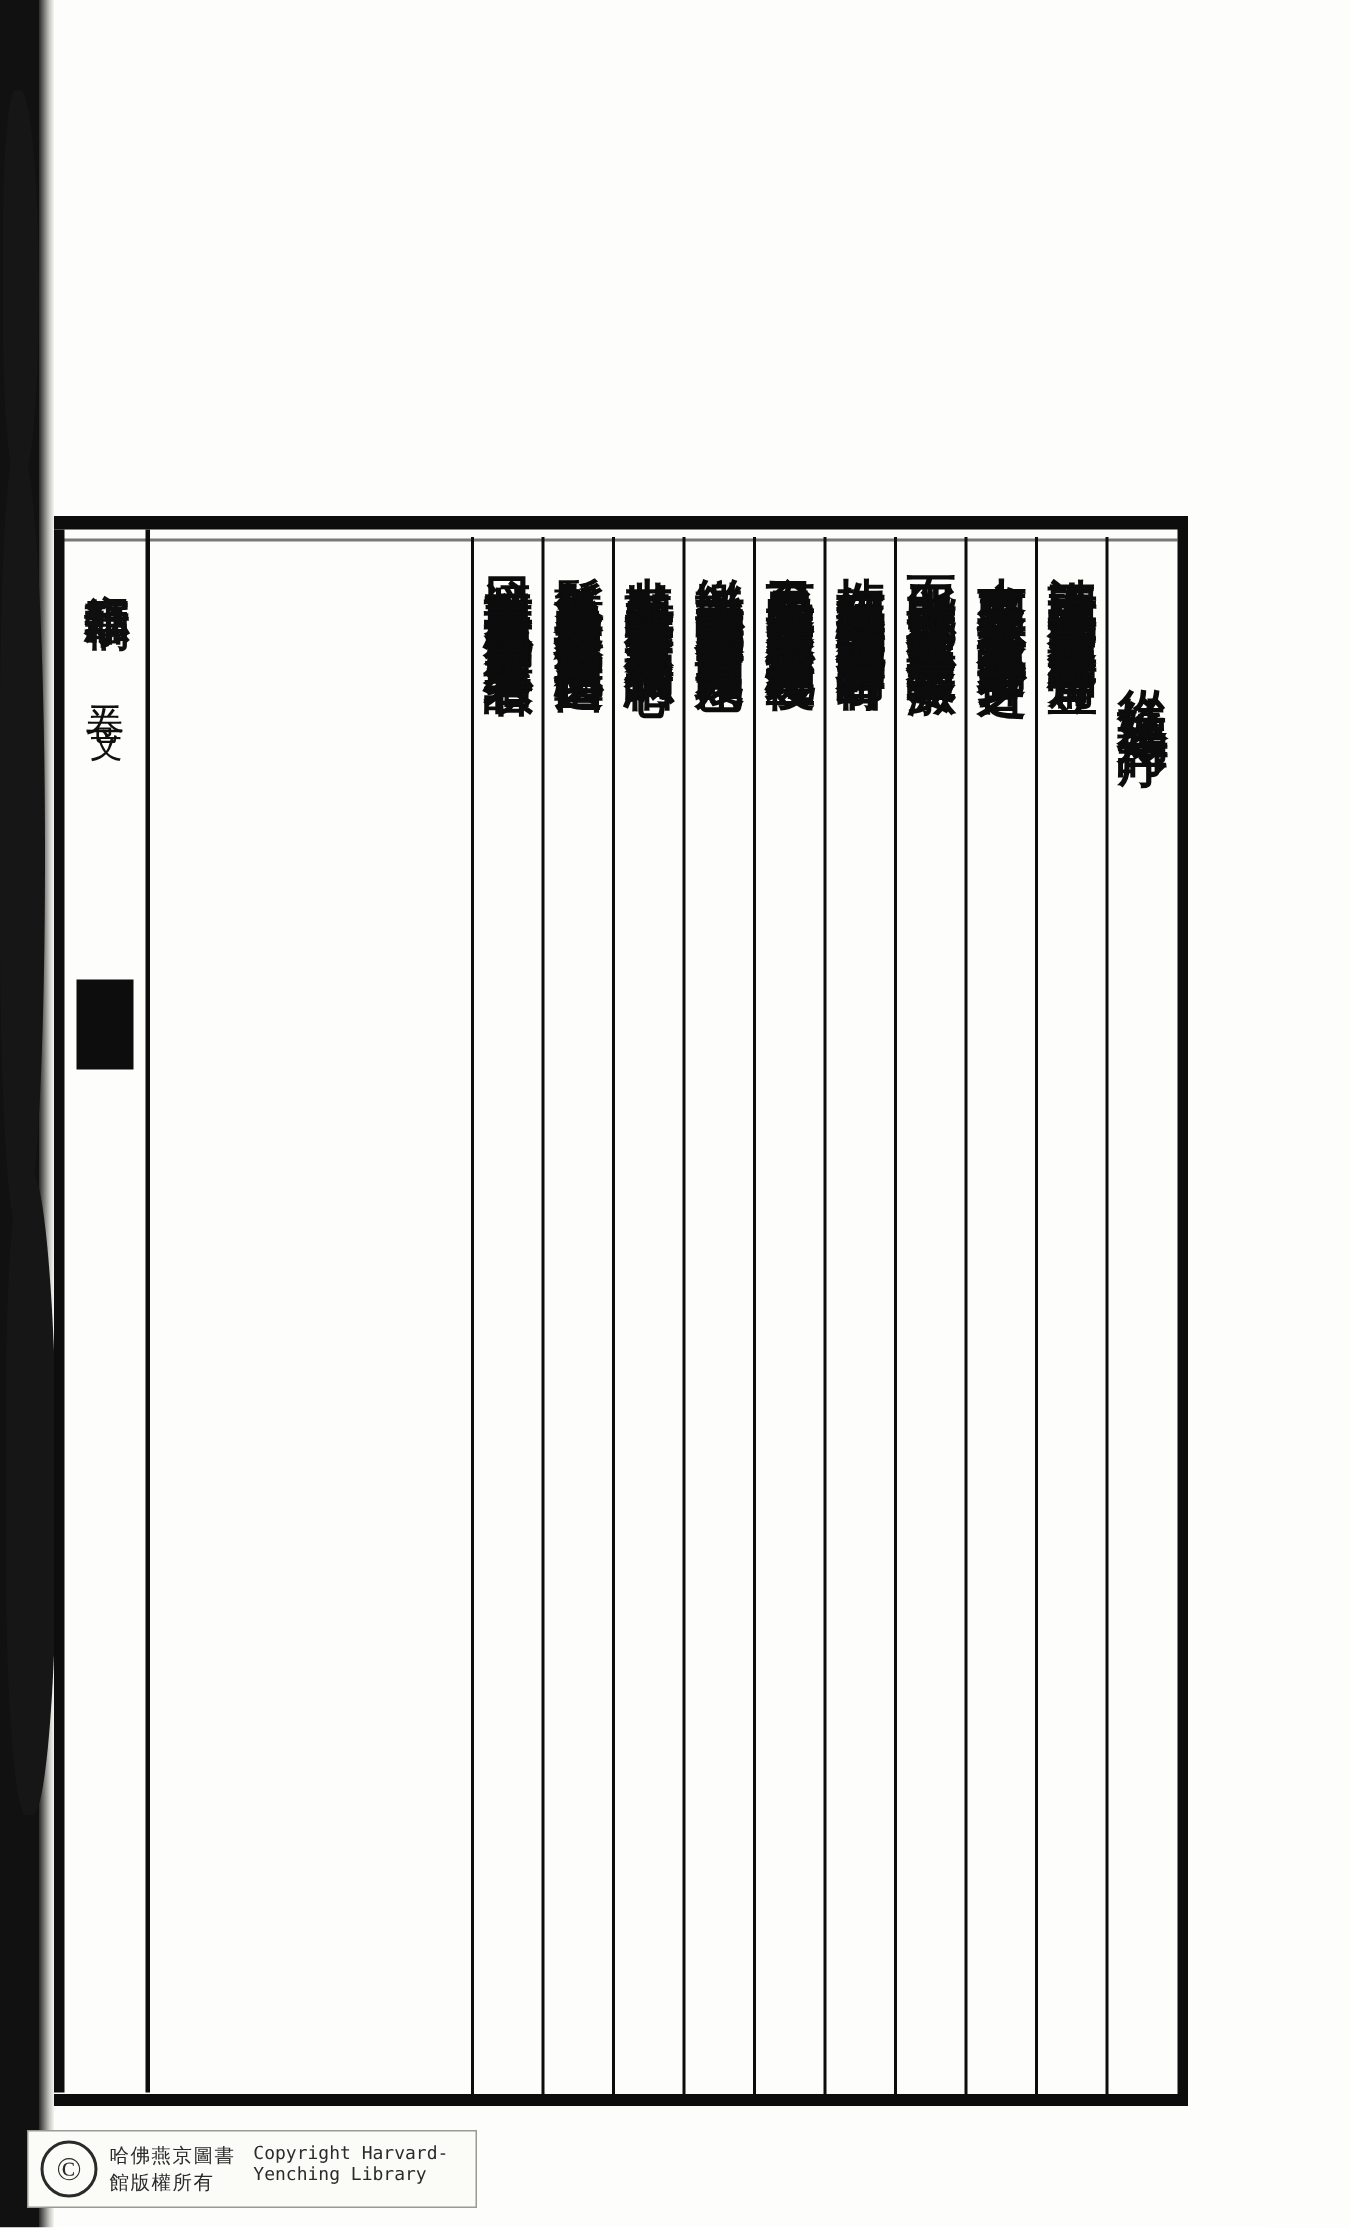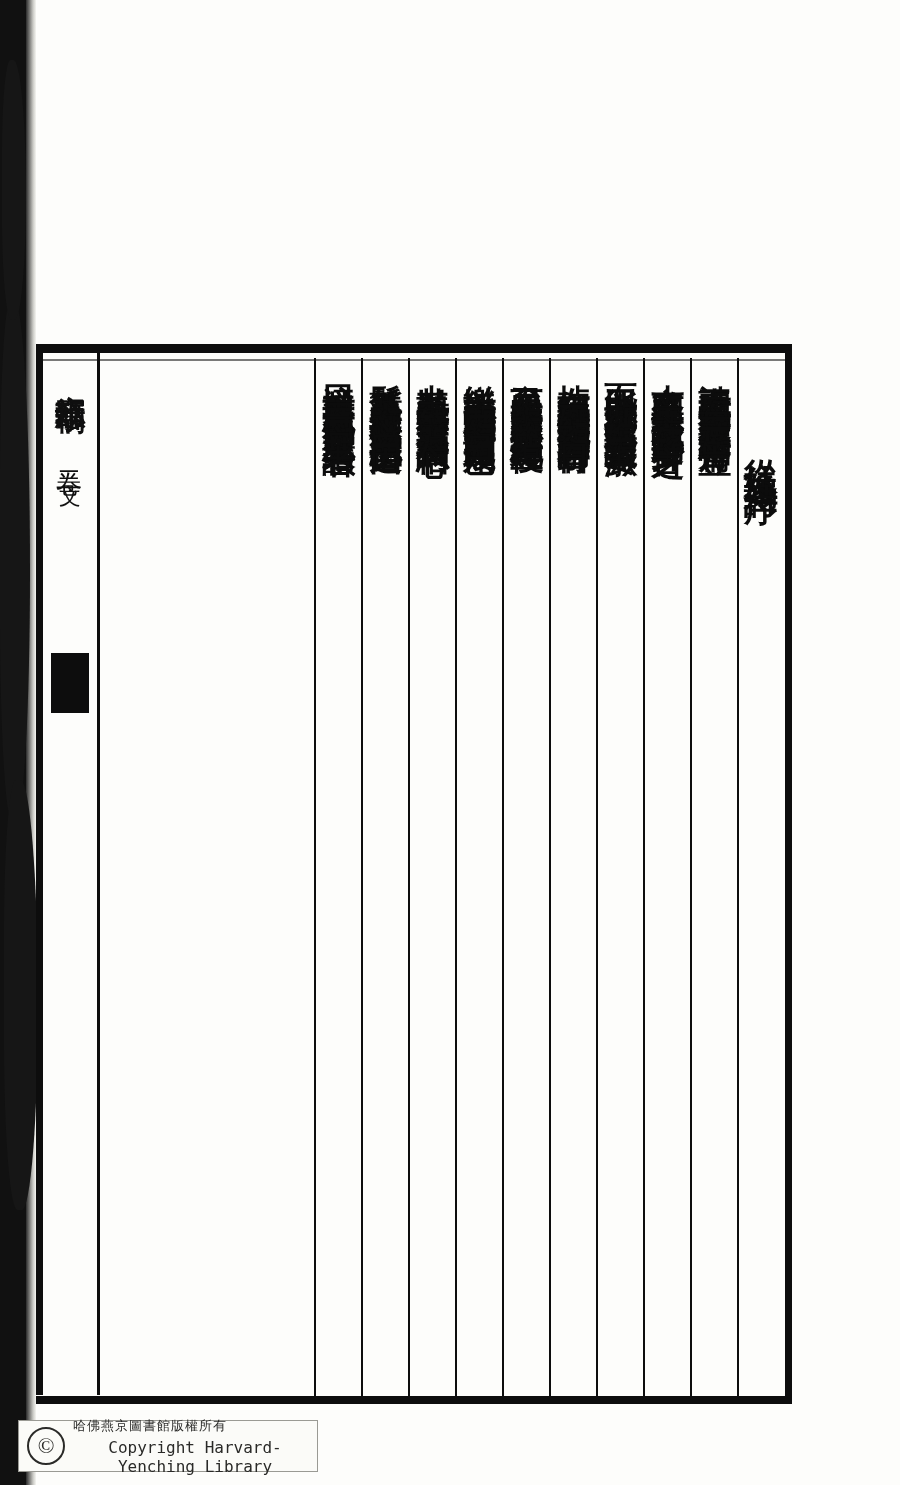--- a/index.html
+++ b/index.html
@@ -170,33 +170,32 @@
     width: 34px; height: 34px;
     border: 2px solid #2a2a28;
     border-radius: 50%;
     color: #2a2a28;
     font-size: 22px;
     font-family: "Liberation Serif", serif;
     display: flex; align-items: center; justify-content: center;
     margin: 0 8px 0 4px;
     flex: 0 0 auto;
   }
-  #stamp .lines { display: flex; flex-direction: column; gap: 3px; }
+  #stamp .lines { display: flex; gap: 3px; }
   #stamp .cn {
     font-size: 13px;
     color: #2a2a28;
     letter-spacing: 1px;
     font-family: "DejaVu Sans", sans-serif;
   }
   #stamp .en {
-    font-size: 16px;
+    font-size: 12px;
     color: #2a2a28;
     letter-spacing: 0px;
     font-family: "DejaVu Sans Mono", monospace;
-    text-align: center;
   }
 </style>
 </head>
 <body>
 
 <div id="scan">
 
   <div class="gutter-band"></div>
   <div class="gutter-band soft"></div>
   <div class="gutter-smudge" style="left:0px; top:300px; width:30px; height:520px;"></div>

